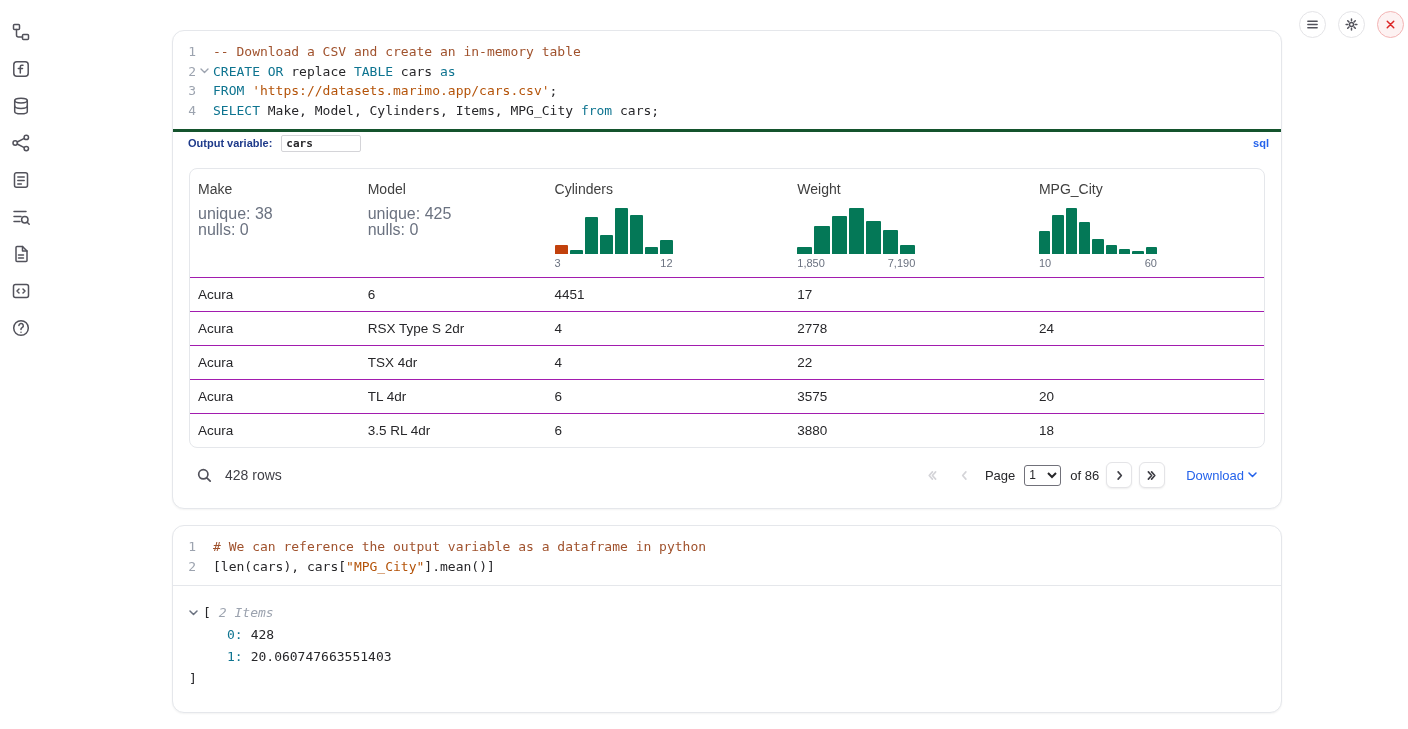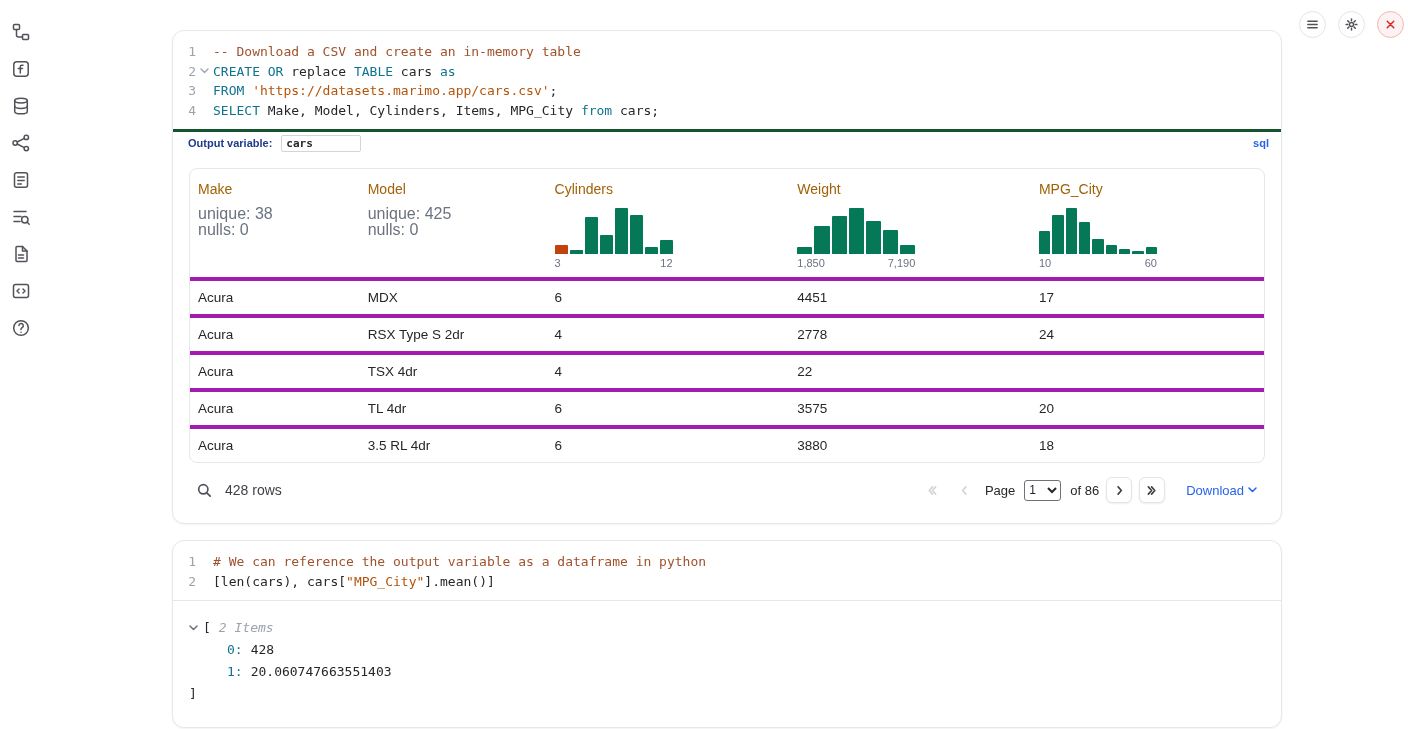--- a/index.html
+++ b/index.html
@@ -47,28 +47,28 @@
   .outvar-label { font-size:11px; font-weight:700; color:#1e3a8a; }
   .outvar-input { margin-left:9px; width:80px; height:17px; border:1px solid #d4d4d8; border-radius:2px;
                   font:700 11px "DejaVu Sans Mono", monospace; color:#27272a; padding:0 4px; background:#fff; }
   .lang-badge { margin-left:auto; font-size:11px; font-weight:700; color:#2563eb; }
 
   
   .output-area { padding:14px 16px 18px; }
   .data-table { border:1px solid #e5e7eb; border-radius:8px; overflow:hidden; }
   .thead, .tr { display:grid; grid-template-columns:15.8% 17.4% 22.6% 22.5% 21.7%; }
   .th { padding:12px 8px 8px; }
-  .col-name { font-size:14px; color:#a16207; margin-bottom:9px; }
+  .col-name { font-size:14px; color:#404040; margin-bottom:9px; }
   .col-stats { font-size:16px; color:#6b7280; line-height:16px; }
   .hist-wrap { margin-top:2px; width:118px; }
   .hist { width:118px; height:48px; display:flex; align-items:flex-end; gap:2px; }
   .bar { flex:1; min-height:3px; border-radius:1px 1px 0 0; }
   .hist-axis { width:118px; display:flex; justify-content:space-between; font-size:11px;
                color:#6b7280; margin-top:3px; }
-  .tr { border-top:4px solid #a21caf; }
+  .tr { border-top:1px solid #a21caf; }
   .td { padding:8px 8px; font-size:13.5px; color:#27272a; line-height:17px; }
 
   
   .table-footer { display:flex; align-items:center; margin-top:12px; padding:0 8px; height:30px; }
   .tf-left { display:flex; align-items:center; gap:13px; color:#3f3f46; font-size:14px; }
   .tf-left svg { width:15px; height:15px; stroke:#52525b; fill:none; stroke-width:1.7; stroke-linecap:round; }
   .tf-right { margin-left:auto; display:flex; align-items:center; gap:7px; }
   .pg-btn { width:26px; height:26px; border-radius:6px; display:flex; align-items:center;
             justify-content:center; background:#fff; border:none; cursor:pointer; font-size:13px; }
   .pg-btn svg { width:11px; height:11px; stroke-width:1.8; stroke-linecap:round; stroke-linejoin:round; fill:none; }
@@ -290,21 +290,20 @@
                   <div class="hist-axis">
                     <span>10</span>
                     <span>60</span>
                   </div>
                 </div>
               </div>
             </div>
           <div id="table-body">
               <div class="tr">
                 <div class="td">Acura</div>
-                <div class="td">MDX</div>
                 <div class="td">6</div>
                 <div class="td">4451</div>
                 <div class="td">17</div>
               </div>
               <div class="tr">
                 <div class="td">Acura</div>
                 <div class="td">RSX Type S 2dr</div>
                 <div class="td">4</div>
                 <div class="td">2778</div>
                 <div class="td">24</div>

